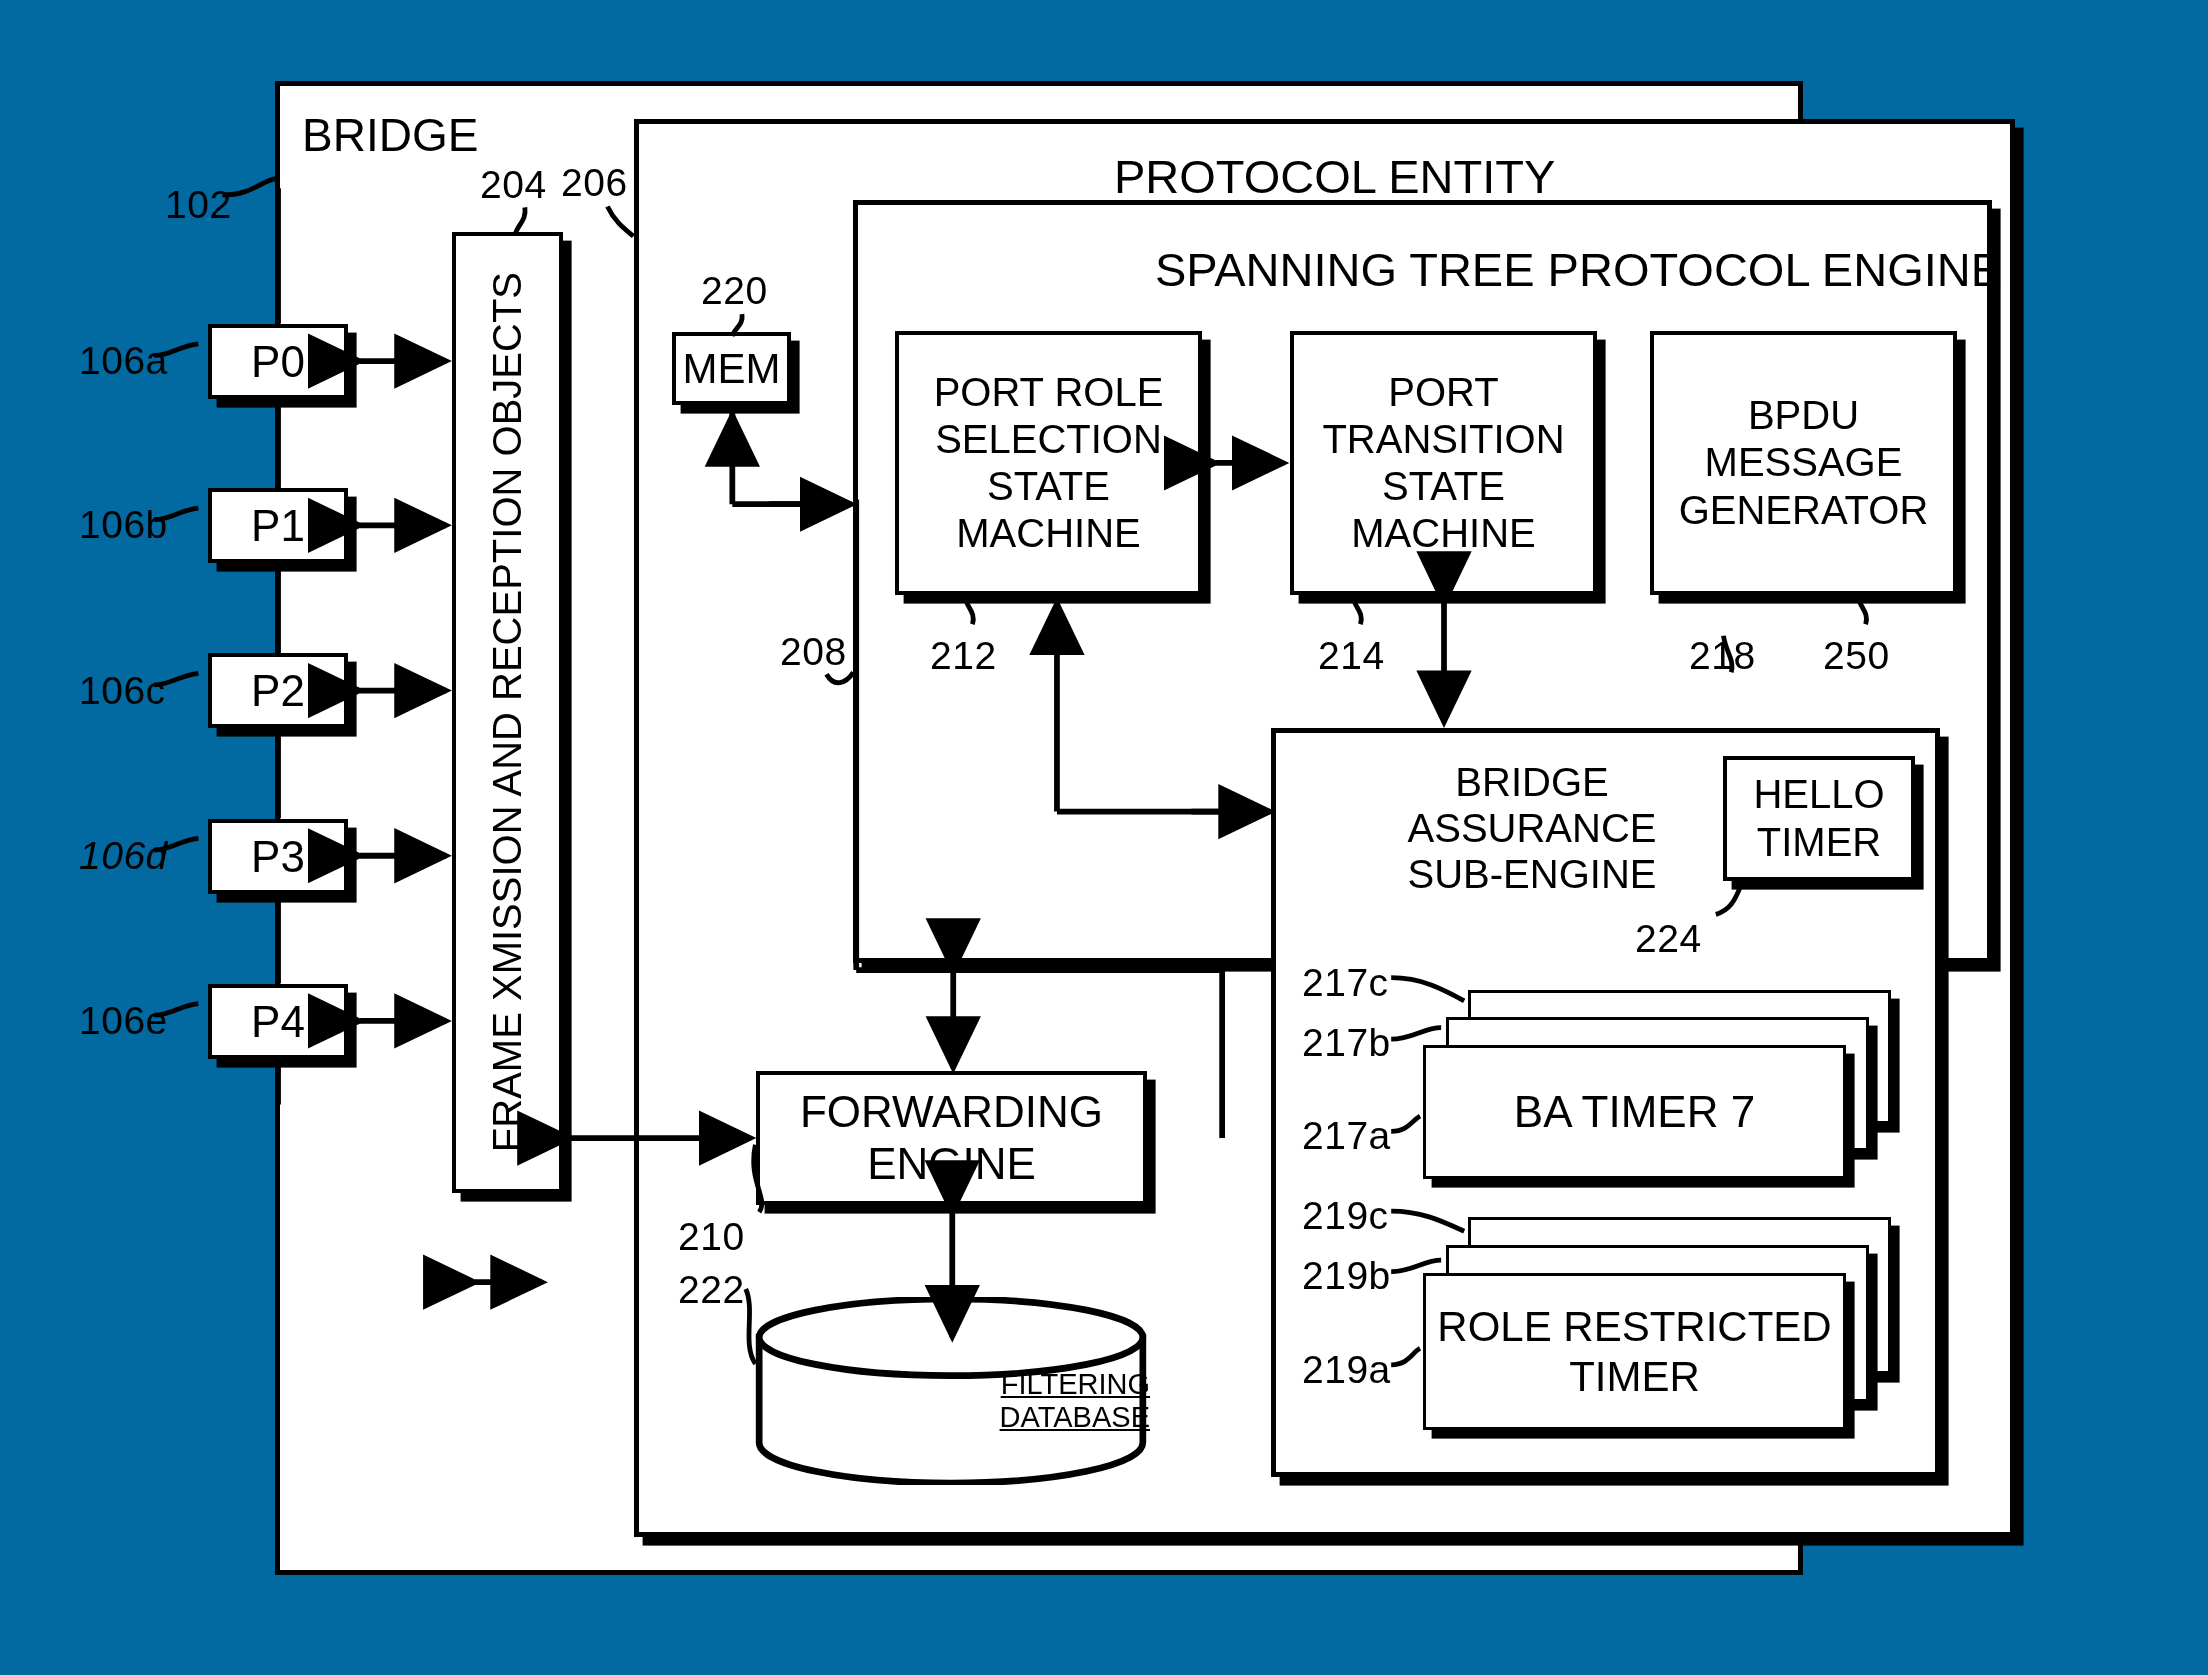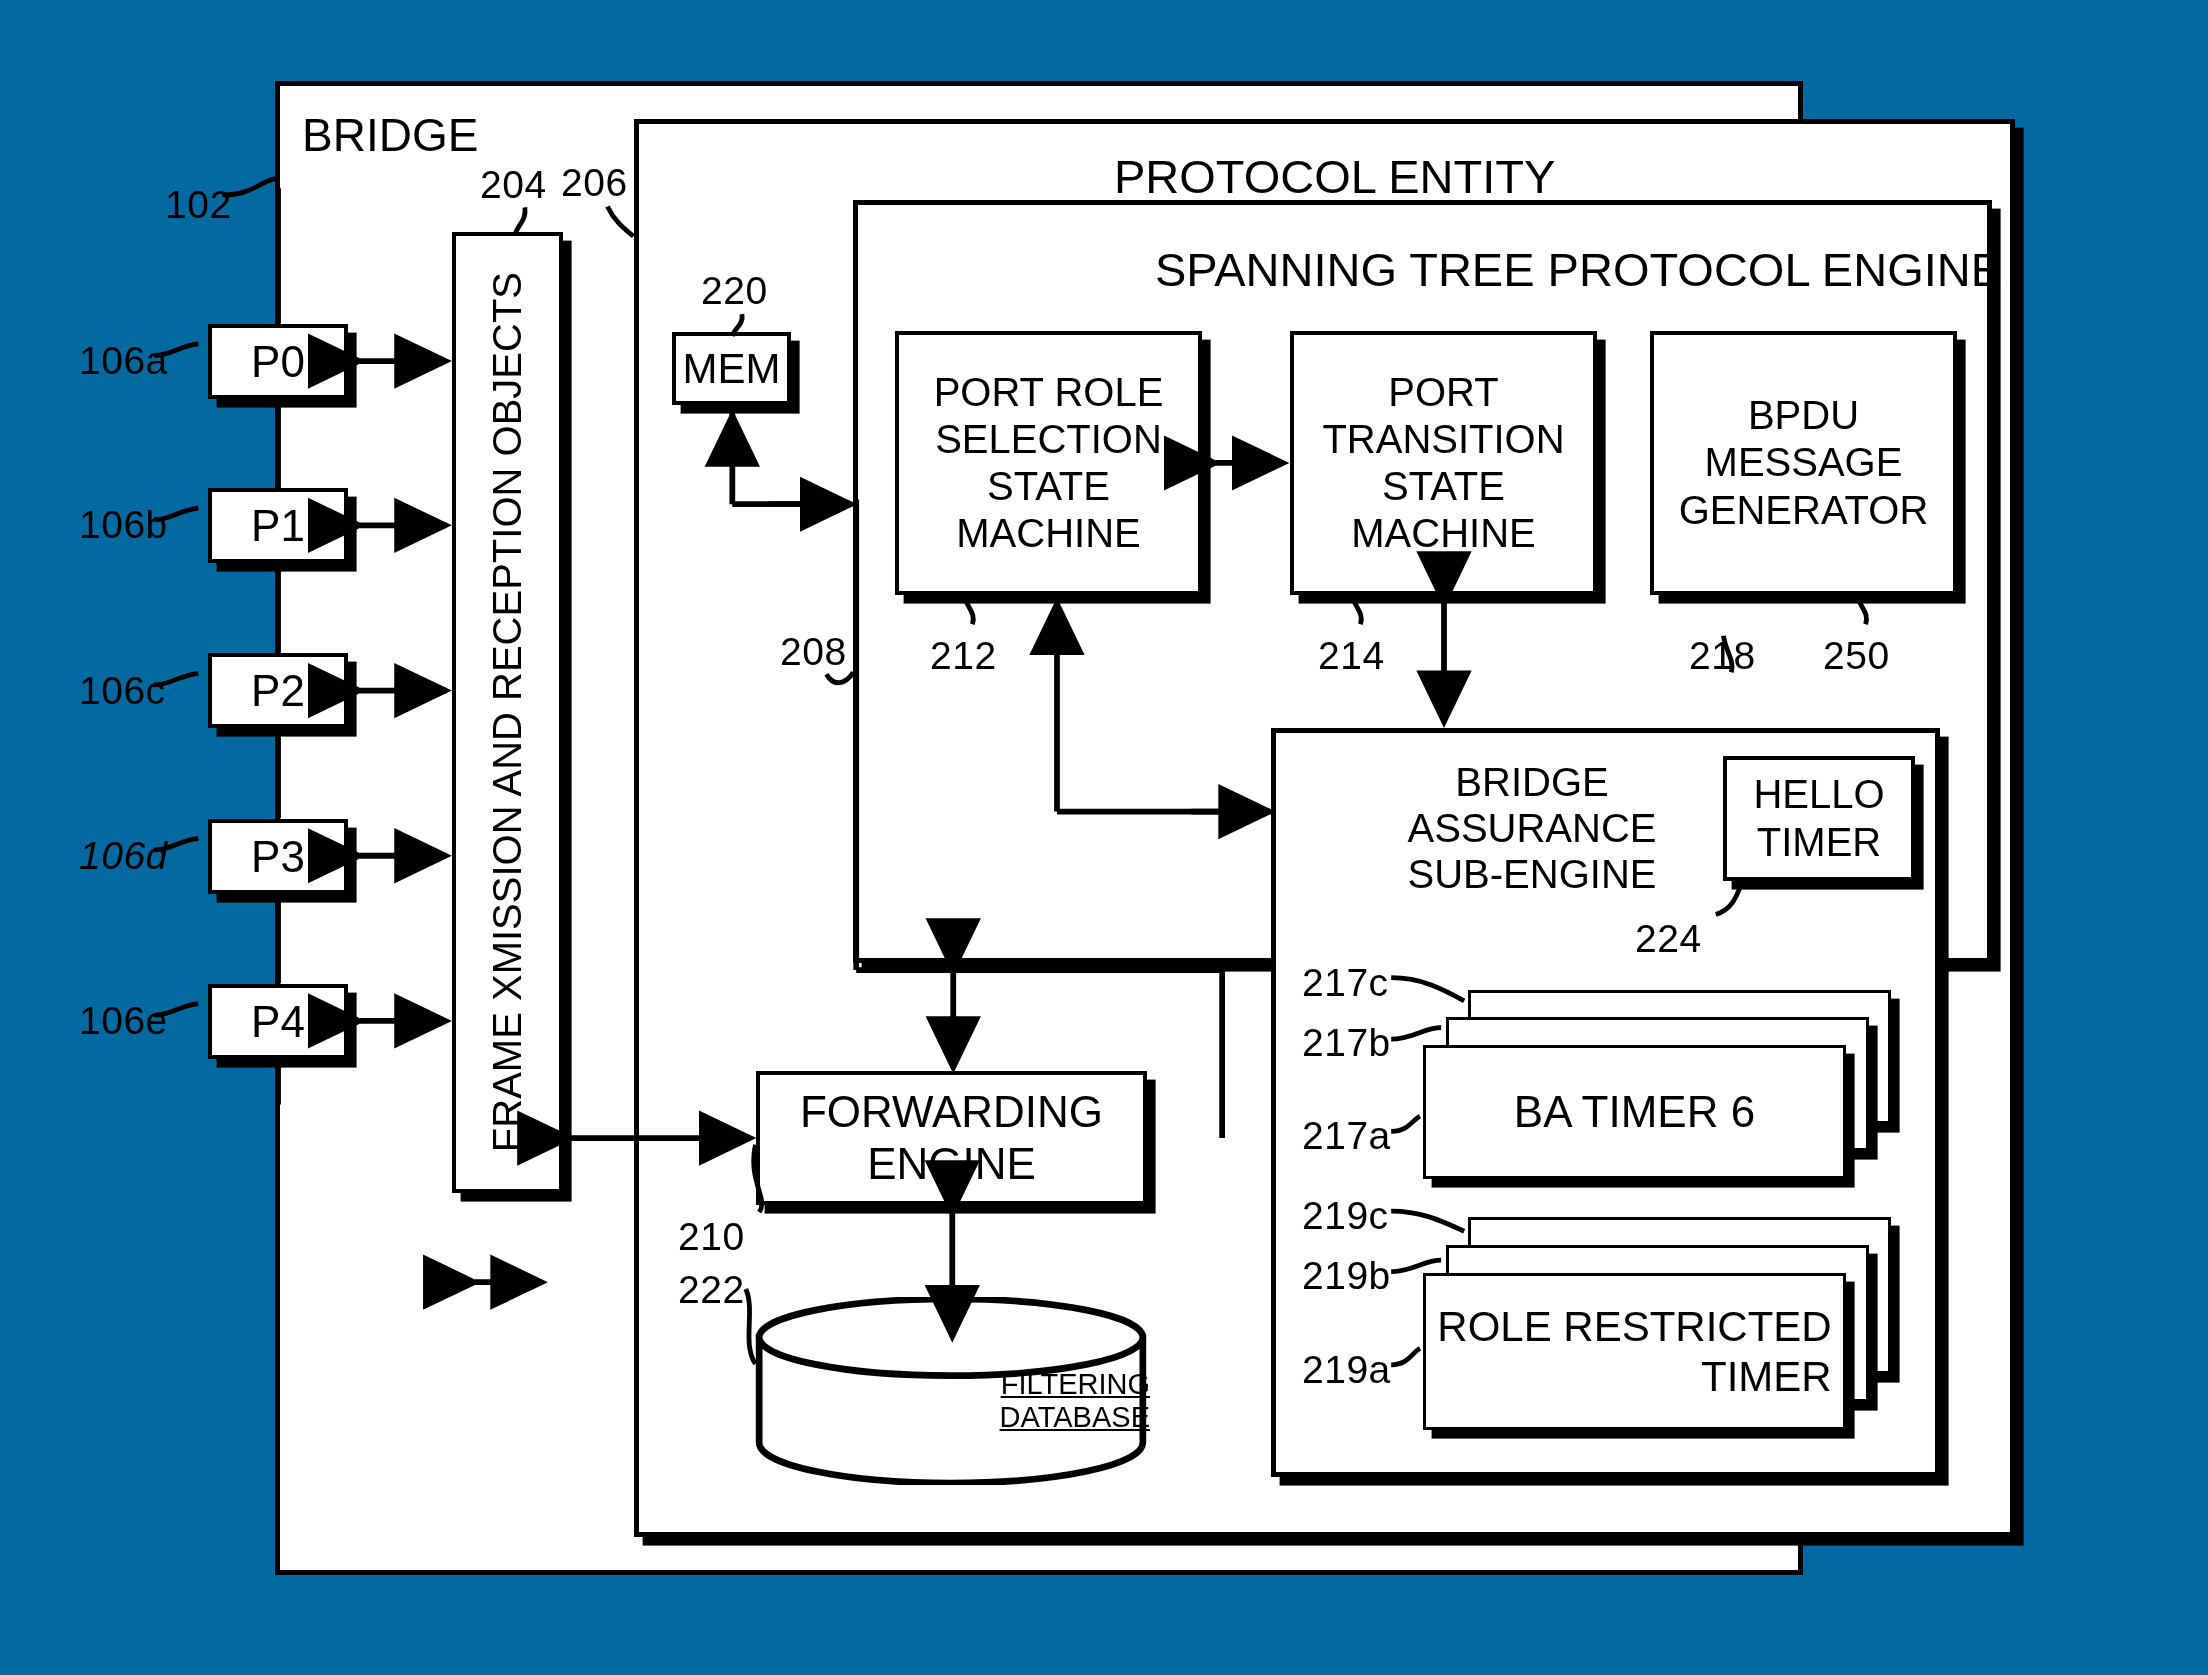--- a/index.html
+++ b/index.html
@@ -99,30 +99,30 @@
 
   <div class="box shadow" style="left:1723px;top:756px;width:192px;height:125px;font-size:40px;">
     <span style="white-space:pre-line;">HELLO
 TIMER</span>
   </div>
   <div class="num" style="left:1635px;top:917px;">224</div>
 
   <div class="plain shadow" style="left:1468px;top:990px;width:423px;height:134px;"></div>
   <div class="plain shadow" style="left:1446px;top:1017px;width:423px;height:134px;"></div>
   <div class="box shadow" style="left:1423px;top:1045px;width:423px;height:134px;font-size:44px;border-width:3.8px;">
-    <span>BA TIMER 6</span>
+    <span>BA TIMER 7</span>
   </div>
   <div class="num" style="left:1302px;top:961px;">217c</div>
   <div class="num" style="left:1302px;top:1021px;">217b</div>
   <div class="num" style="left:1302px;top:1114px;">217a</div>
 
   <div class="plain shadow" style="left:1468px;top:1217px;width:423px;height:157px;"></div>
   <div class="plain shadow" style="left:1446px;top:1245px;width:423px;height:157px;"></div>
   <div class="box shadow" style="left:1423px;top:1273px;width:423px;height:157px;font-size:42px;border-width:3.8px;">
-    <span style="white-space:pre-line;text-align:right;">ROLE RESTRICTED
+    <span style="white-space:pre-line;">ROLE RESTRICTED
 TIMER</span>
   </div>
   <div class="num" style="left:1302px;top:1194px;">219c</div>
   <div class="num" style="left:1302px;top:1254px;">219b</div>
   <div class="num" style="left:1302px;top:1348px;">219a</div>
 
   <div class="box shadow" style="left:756px;top:1071px;width:391px;height:134px;font-size:44px;">
     <span style="white-space:pre-line;">FORWARDING
 ENGINE</span>
   </div>

